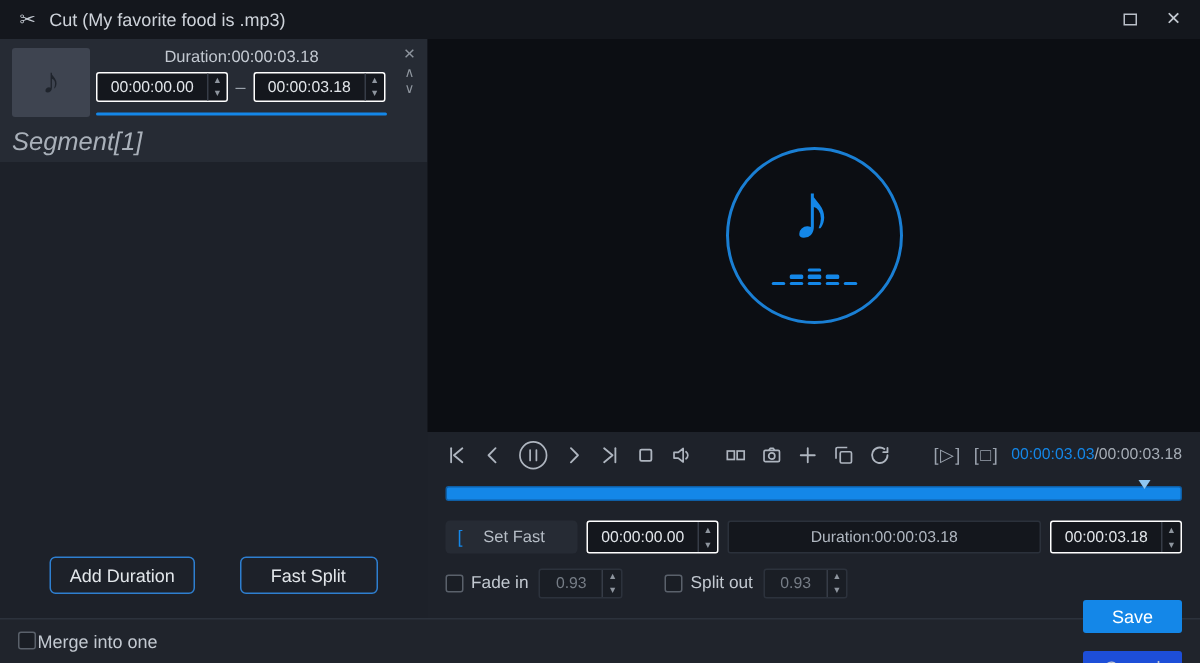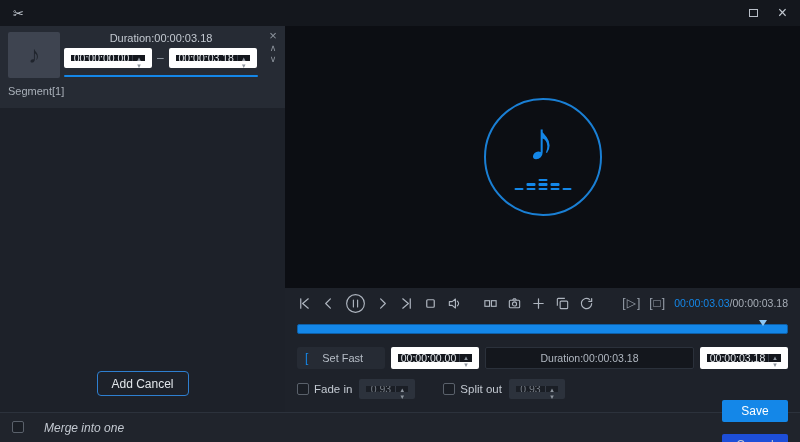--- a/index.html
+++ b/index.html
@@ -26,29 +26,29 @@
     font-size:24px; color:#1f242c; }
   .seg-controls { position:absolute; left:64px; top:0; width:194px; }
   .seg-duration { text-align:center; font-size:11px; color:#c3c9d1; margin-top:6px; }
   .seg-times { display:flex; align-items:center; gap:5px; margin-top:4px; }
   .seg-dash { color:#9aa2ab; font-size:12px; }
   .seg-progress { height:2px; background:var(--accent); margin-top:7px; border-radius:1px; }
   .seg-side { position:absolute; right:3px; top:4px; width:18px; display:flex; flex-direction:column;
     align-items:center; gap:2px; color:#8e959e; }
   .seg-side .sx { font-size:13px; line-height:12px; }
   .seg-side .ch { font-size:9px; line-height:9px; }
-  .seg-label { position:absolute; left:8px; top:59px; font-size:11px; color:#a9b0b9; }
+  .seg-label { position:absolute; left:8px; top:59px; font-size:17px; color:#a9b0b9;font-style:italic; }
   .left-buttons { position:absolute; bottom:16px; left:0; right:0; display:flex;
     justify-content:center; gap:30px; }
   .left-buttons button { min-width:92px; height:25px; background:transparent;
     border:1px solid #2e7fd0; border-radius:4px; color:#e2e6ea; font-size:12px;
     font-family:inherit; padding:0 12px; }
   
   .spin { display:flex; align-items:stretch; height:20px; background:#14171d;
-    border:7px solid #ffffff; border-radius:2px; }
+    border:1px solid #ffffff; border-radius:2px; }
   .spin input { flex:1; min-width:0; background:transparent; border:none; outline:none;
     color:#e2e6ea; font-size:10.5px; text-align:center; font-family:inherit; padding:0; }
   .spin .spin-btns { width:13px; border-left:1px solid #363c47; display:flex; flex-direction:column; }
   .spin .spin-btns span { flex:1; display:flex; align-items:center; justify-content:center;
     font-size:7px; line-height:1; color:#8e959e; }
   .spin.dim input { color:#767d86; }
   .spin.dim { background:#1a1e25; border-color:#2c323c; }
   
   .main-area { position:absolute; left:285px; top:26px; right:0; bottom:30px; background:#1e222a; }
   .preview { position:absolute; top:0; left:0; right:0; height:262px; background:#0c0e13;
@@ -90,34 +90,35 @@
   
   .fade-row { display:flex; align-items:center; padding:0 12px; margin-top:10px; }
   .cb { width:12px; height:12px; border:1px solid #5a616b; border-radius:2px; background:#1a1e25;
     display:inline-block; flex:none; }
   .fade-label { font-size:11.5px; color:#c3c9d1; margin:0 7px 0 5px; }
   .fade-row .spin { width:56px; height:20px; }
   .gap-l { margin-left:28px; }
   
   .footer { position:absolute; left:0; right:0; bottom:0; height:30px; background:#20242c;
     border-top:1px solid #2c323c; display:flex; align-items:center; padding:0 12px; }
-  .merge { display:flex; gap:20px; font-size:12px; color:#c3c9d1;font-style:italic; }
+  .merge { display:flex; gap:1px; font-size:12px; color:#c3c9d1; }
   .footbtns { margin-left:auto; display:flex; gap:12px;flex-direction:column; }
   .footbtns button { height:22px; min-width:66px; border:none; border-radius:2px; font-size:12px;
     font-family:inherit; padding:0 14px; }
   .save { background:var(--accent); color:#ffffff; }
   .cancel { background:#1d4ed8; color:#c3c9d1; }
 </style>
 </head>
 <body>
 
 <div class="window" style="--accent: #1487e8;">
 
   <div class="titlebar">
     <span class="ticon">✂</span>
+    <span class="ttitle">Cut (My favorite food is .mp3)</span>
     <div class="winbtns">
       <span class="maxbox"></span>
       <span class="closex">×</span>
     </div>
   </div>
 
   <div class="left-panel">
     <div class="segment-card">
       <div class="thumb">
         <span>♪</span>
@@ -144,21 +145,22 @@
         <div class="seg-progress"></div>
       </div>
       <div class="seg-side">
         <span class="sx">×</span>
         <span class="ch">∧</span>
         <span class="ch">∨</span>
       </div>
       <div class="seg-label">Segment[1]</div>
     </div>
     <div class="left-buttons">
-      <button>Add Cancel</button>
+      <button>Add Duration</button>
+      <button>Fast Split</button>
     </div>
   </div>
 
   <div class="main-area">
     <div class="preview">
       <div class="note-circle">
         <span class="bignote">♪</span>
         <div class="eq">
           <i>
               <b></b>

